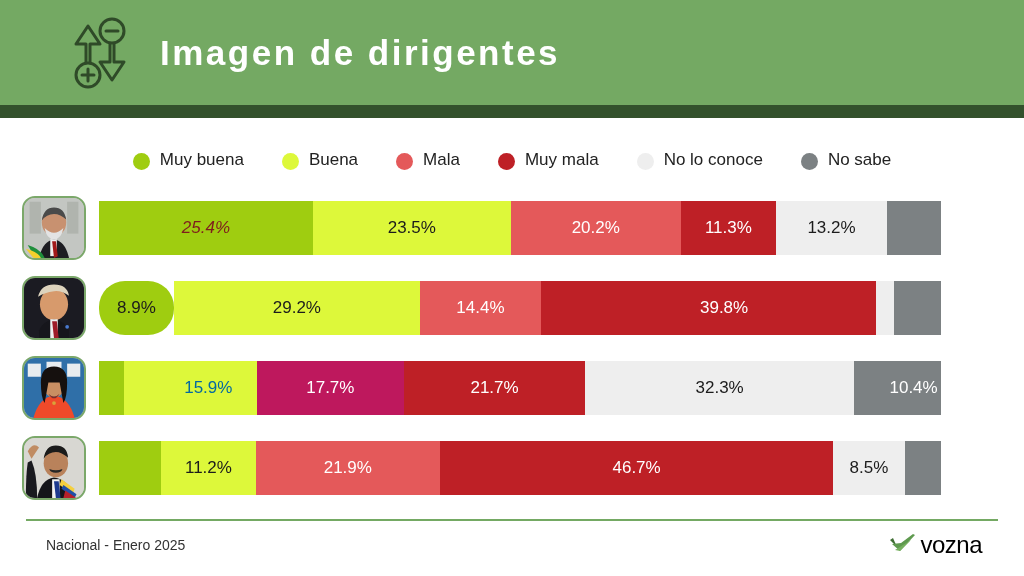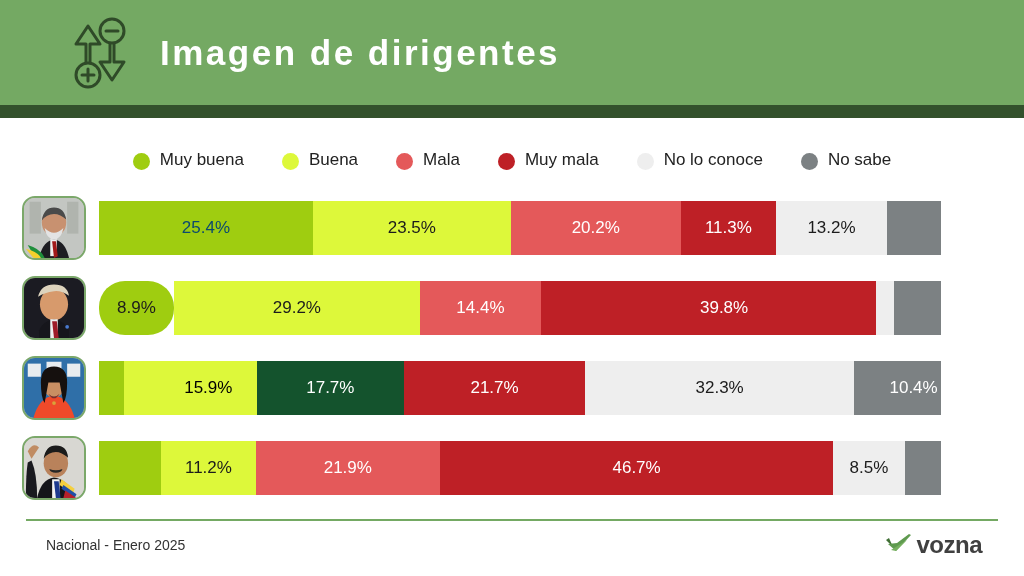--- a/index.html
+++ b/index.html
@@ -140,22 +140,22 @@
     position: absolute;
     right: 42px;
     top: 531px;
     display: flex;
     align-items: center;
   }
   #footer-logo-mark { width: 26px; height: 22px; flex: none; }
   #footer-logo-text {
     margin-left: 5px;
     font-size: 24px;
-    font-weight: bold;
-    color: #404040;
+    font-weight: normal;
+    color: #000000;
     letter-spacing: -0.5px;
   }
 </style>
 </head>
 <body>
 
 <div id="header">
   <svg id="header-icon" viewBox="0 0 66 74">
     <path d="M20 70 L20 28 L10 28 L22 10 L34 28 L24 28 L24 70 Z" fill="none" stroke="#2f4a28" stroke-width="3" stroke-linejoin="round"></path>
     <circle cx="22" cy="59" r="12" fill="#74a963" stroke="#2f4a28" stroke-width="3"></circle>
@@ -206,21 +206,21 @@
       <path d="M4 50 q14 4 18 14 h-10 z" fill="#1f8f3c"></path>
       <path d="M2 54 q14 4 16 10 h-8 z" fill="#f2d02c"></path>
       <ellipse cx="32" cy="26" rx="13" ry="15" fill="#c89170"></ellipse>
       <path d="M19 24 q2-14 13-14 q11 0 13 13 q-6-6-13-6 q-8 0-13 7z" fill="#4a4a4a"></path>
       <path d="M22 32 q10 10 20 0 q-2 12 -10 12 q-8 0 -10 -12z" fill="#e3e3e3"></path>
       <rect x="28" y="44" width="7" height="18" fill="#f0f0f0"></rect>
       <path d="M30 46 l4 0 l2 16 l-4 2 z" fill="#a11a1a"></path>
     </svg>
       </div>
       <div class="bar-track">
-        <div class="bar-seg" style="width: 25.4%; background: rgb(159, 205, 16); color: #0c4a6e;">
+        <div class="bar-seg" style="width: 25.4%; background: rgb(159, 205, 16); color: #7f1d1d; font-style: italic;">
           <span>25.4%</span>
         </div>
         <div class="bar-seg" style="width: 23.5%; background: rgb(221, 248, 58); color: rgb(28, 28, 28);">
           <span>23.5%</span>
         </div>
         <div class="bar-seg" style="width: 20.2%; background: rgb(228, 89, 90); color: rgb(255, 255, 255);">
           <span>20.2%</span>
         </div>
         <div class="bar-seg" style="width: 11.3%; background: rgb(190, 32, 38); color: rgb(255, 255, 255);">
           <span>11.3%</span>
@@ -269,24 +269,24 @@
       <rect x="46" y="6" width="14" height="14" fill="#e8ecef"></rect>
       <path d="M10 64 q6-22 22-24 q16 2 22 24 z" fill="#ef4a2a"></path>
       <ellipse cx="32" cy="28" rx="12" ry="14" fill="#c98f63"></ellipse>
       <path d="M18 26 q0-17 14-17 q14 0 14 17 q0 16 -4 22 l-4-22 h-12 l-4 22 q-4-6 -4-22z" fill="#15100e"></path>
       <path d="M26 38 q6 6 12 0 q-3 5 -6 5 q-3 0 -6 -5z" fill="#7a3030"></path>
       <circle cx="32" cy="48" r="2" fill="#d8a33a"></circle>
     </svg>
       </div>
       <div class="bar-track">
         <div class="bar-seg" style="width: 2.9703%; background: rgb(159, 205, 16); color: rgb(28, 28, 28);"></div>
-        <div class="bar-seg" style="width: 15.7426%; background: rgb(221, 248, 58); color: #000000; padding-left: 36px;">
+        <div class="bar-seg" style="width: 15.7426%; background: rgb(221, 248, 58); color: #0369a1; padding-left: 36px;">
           <span>15.9%</span>
         </div>
-        <div class="bar-seg" style="width: 17.5248%; background: #14532d; color: rgb(255, 255, 255);">
+        <div class="bar-seg" style="width: 17.5248%; background: #be185d; color: rgb(255, 255, 255);">
           <span>17.7%</span>
         </div>
         <div class="bar-seg" style="width: 21.4851%; background: rgb(190, 32, 38); color: rgb(255, 255, 255);">
           <span>21.7%</span>
         </div>
         <div class="bar-seg" style="width: 31.9802%; background: rgb(238, 238, 238); color: rgb(28, 28, 28);">
           <span>32.3%</span>
         </div>
         <div class="bar-seg" style="width: 10.297%; background: rgb(124, 129, 131); color: rgb(255, 255, 255); padding-left: 32px;">
           <span>10.4%</span>

